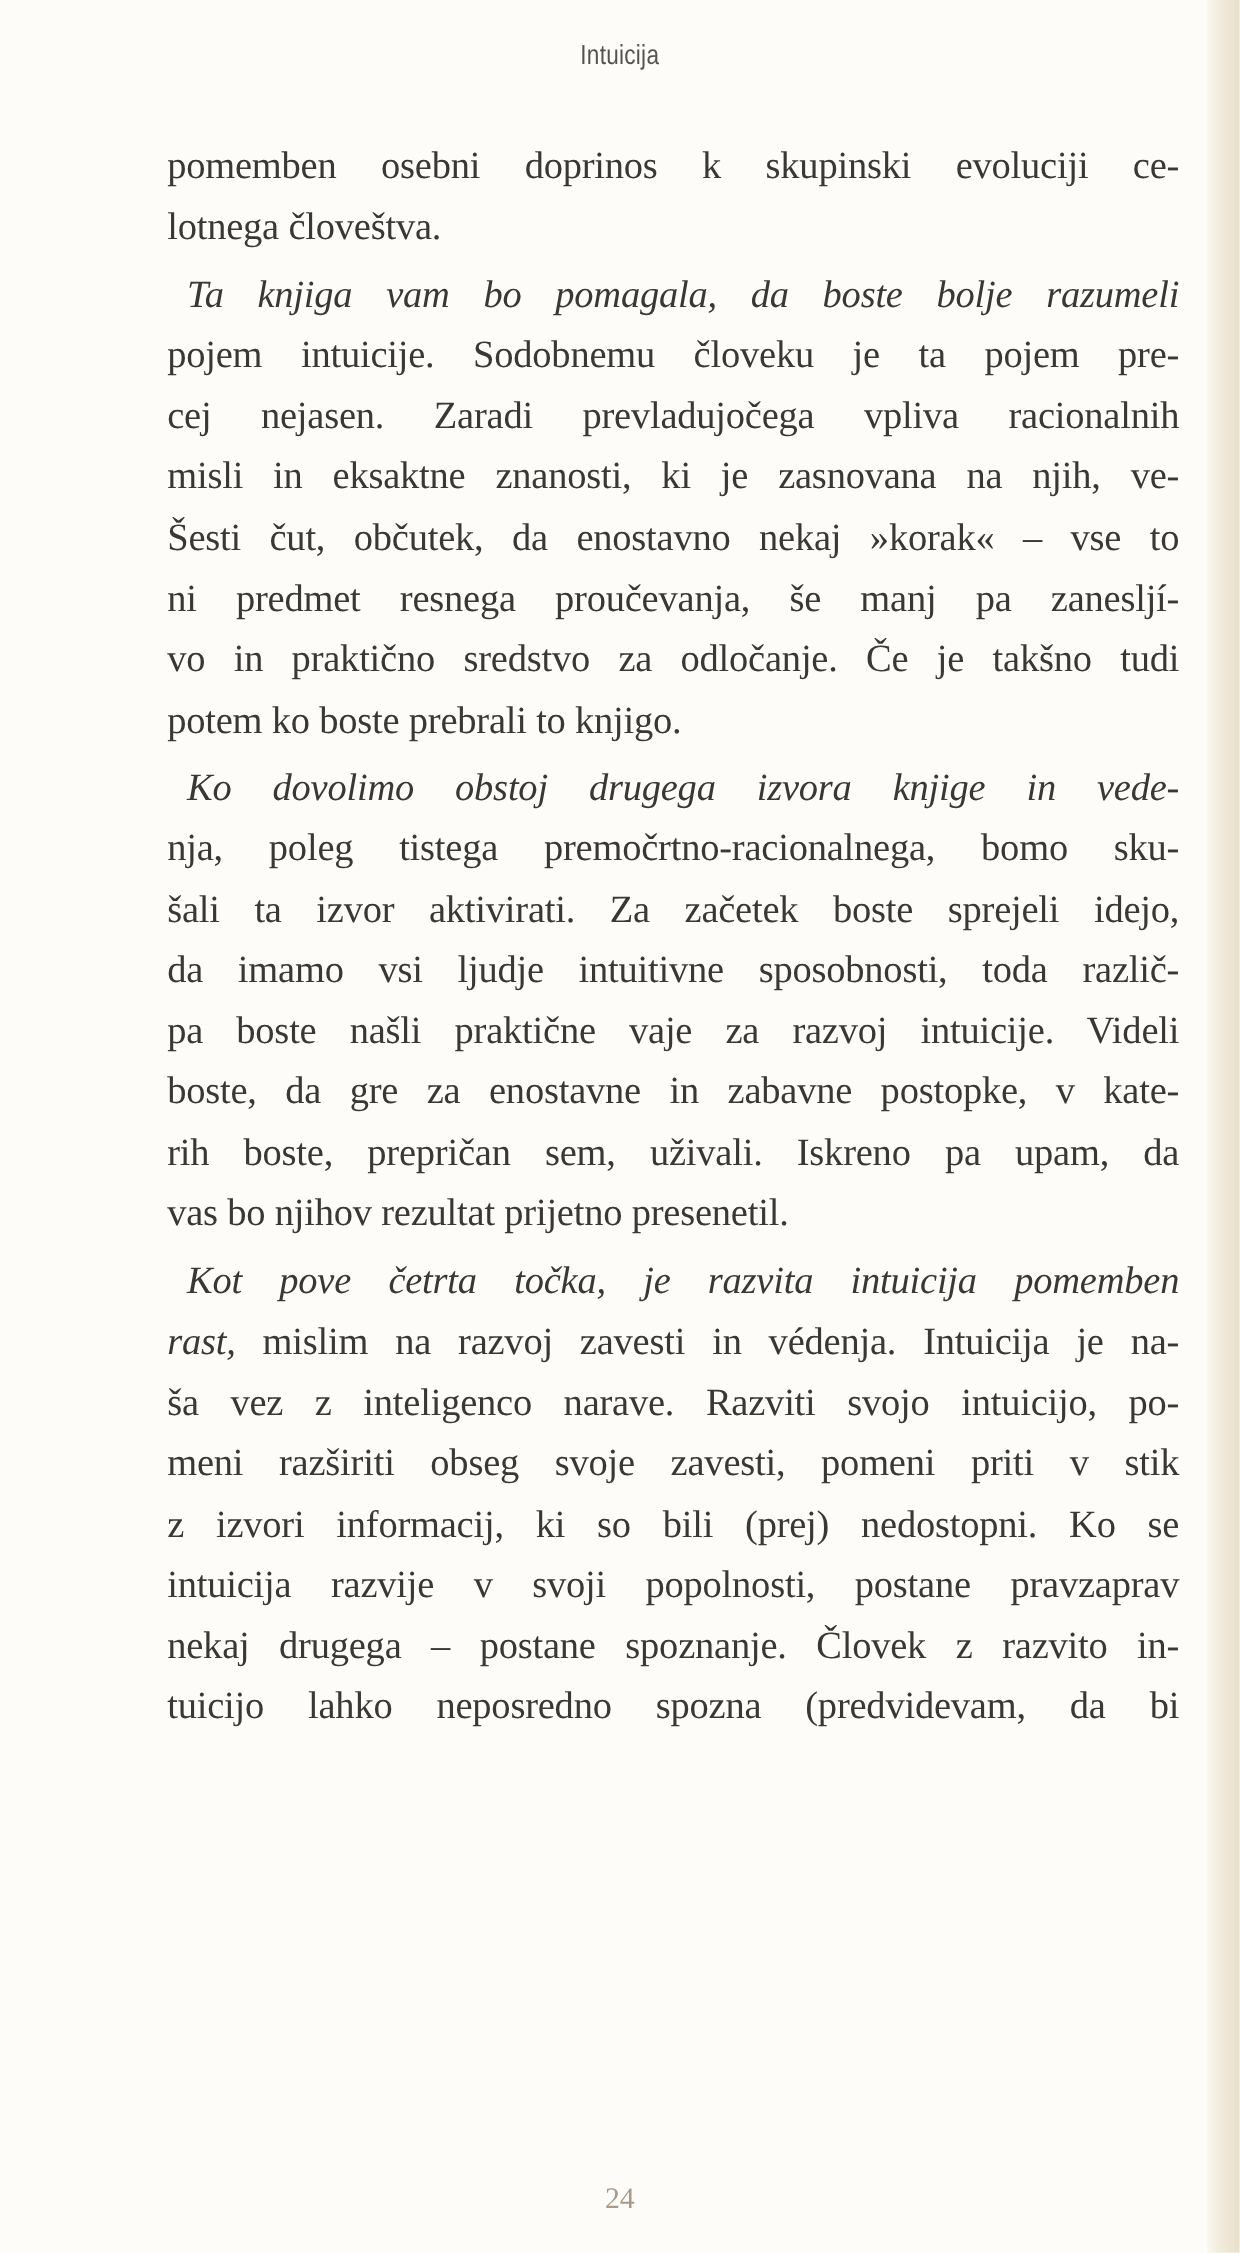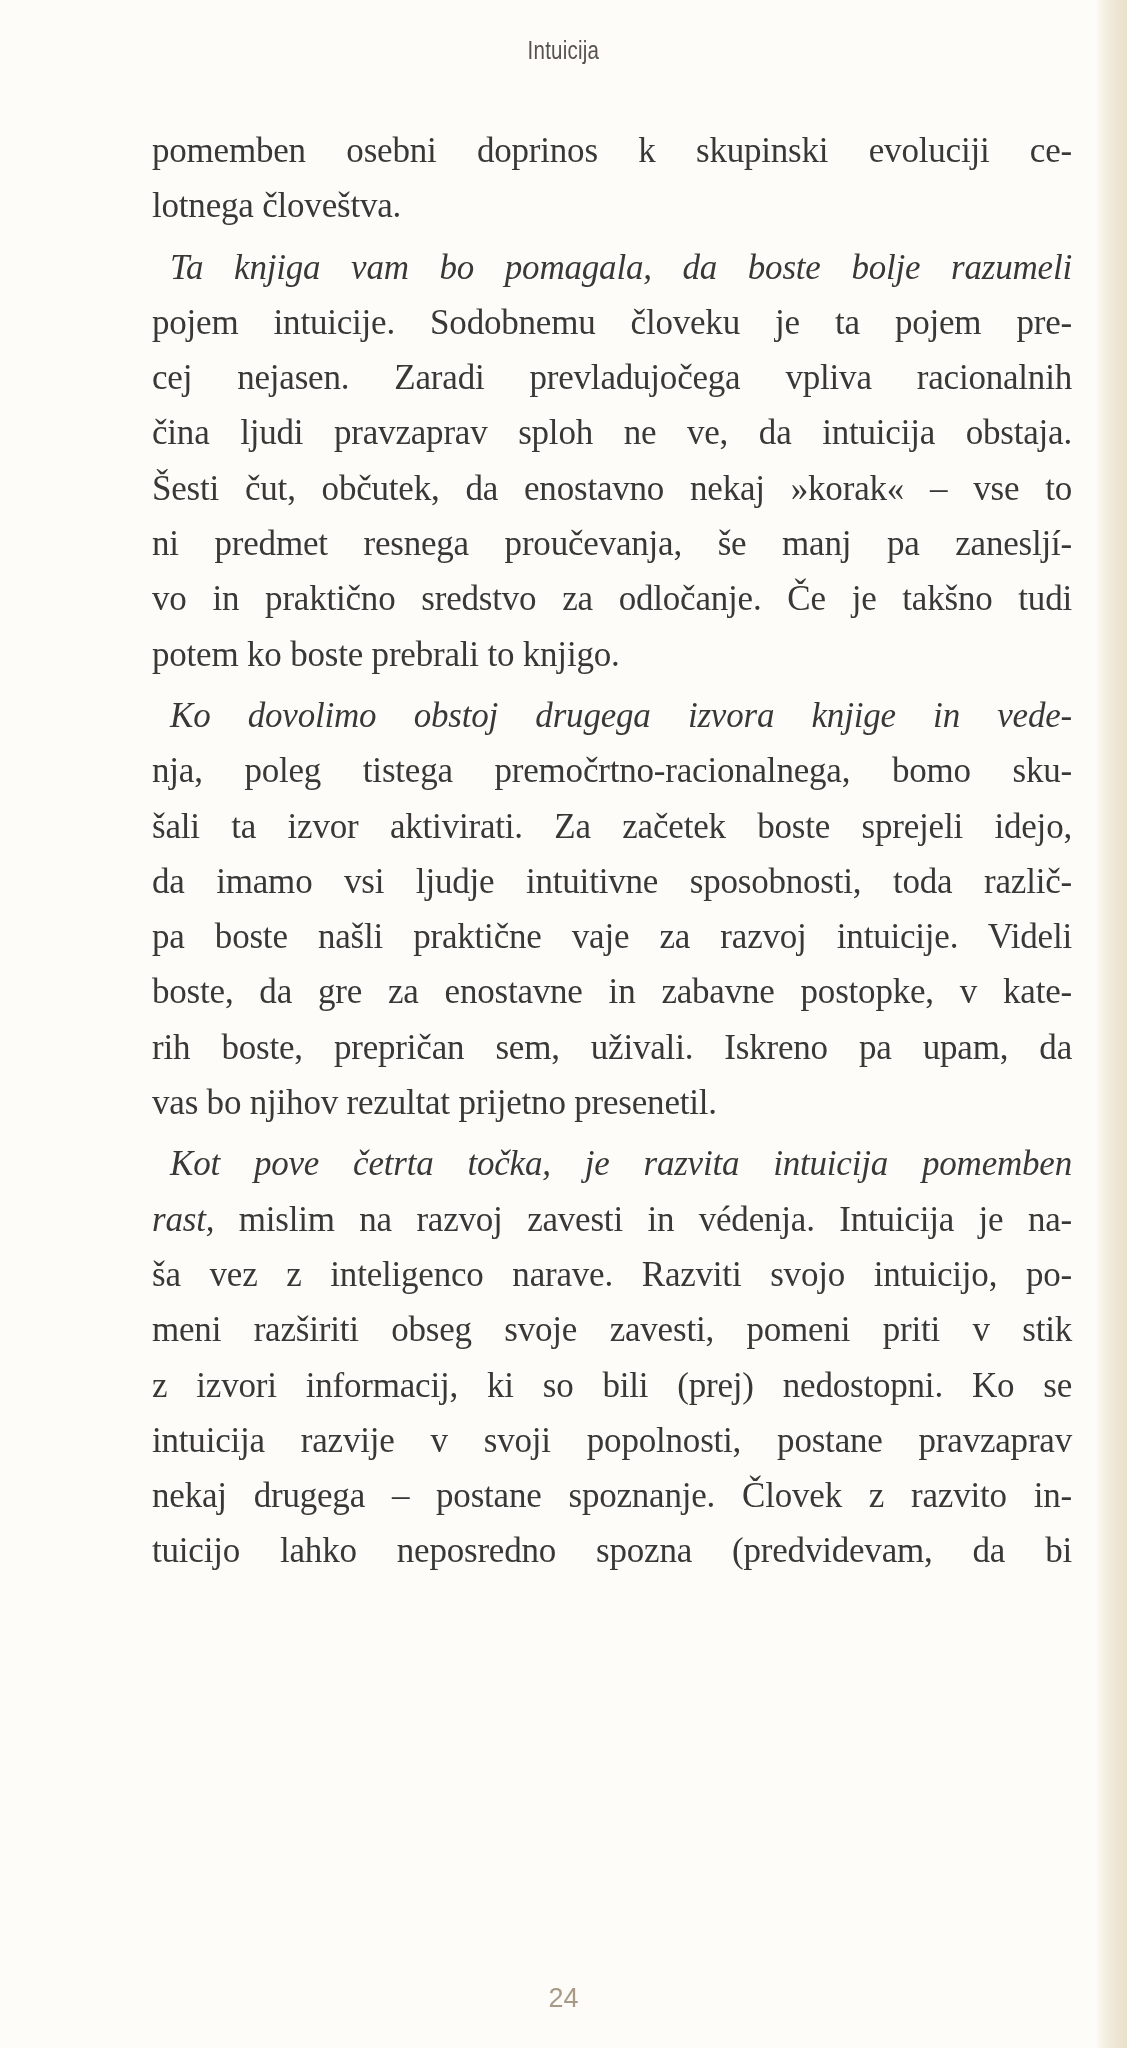--- a/index.html
+++ b/index.html
@@ -64,21 +64,21 @@
     }
     .it {
       font-style: italic;
     }
     .page-number {
       position: absolute;
       top: 1983px;
       left: 0;
       width: 1127px;
       text-align: center;
-      font-family: Liberation Sans, sans-serif;
+      font-family: Liberation Serif, serif;
       font-size: 27px;
       color: #a89a86;
     }
   </style>
 </head>
 <body>
 
 <div class="page-edge"></div>
 
 <div class="running-header">Intuicija</div>
@@ -87,21 +87,21 @@
 
   <div>
     <span class="line">pomemben osebni doprinos k skupinski evoluciji ce-</span>
     <span class="line last">lotnega človeštva.</span>
   </div>
 
   <div class="pgap">
     <span class="line indent pgap">Ta knjiga vam bo pomagala, da boste bolje razumeli</span>
     <span class="line">pojem intuicije. Sodobnemu človeku je ta pojem pre-</span>
     <span class="line">cej nejasen. Zaradi prevladujočega vpliva racionalnih</span>
-    <span class="line">čina ljudi pravzaprav sploh ne ve, da intuicija obstaja.</span>
+    <span class="line">misli in eksaktne znanosti, ki je zasnovana na njih, ve-</span>
     <span class="line">Šesti čut, občutek, da enostavno nekaj »korak« – vse to</span>
     <span class="line">ni predmet resnega proučevanja, še manj pa zanesljí-</span>
     <span class="line">vo in praktično sredstvo za odločanje. Če je takšno tudi</span>
     <span class="line last">potem ko boste prebrali to knjigo.</span>
   </div>
 
   <div>
     <span class="line indent pgap">Ko dovolimo obstoj drugega izvora knjige in vede-</span>
     <span class="line">nja, poleg tistega premočrtno-racionalnega, bomo sku-</span>
     <span class="line">šali ta izvor aktivirati. Za začetek boste sprejeli idejo,</span>

